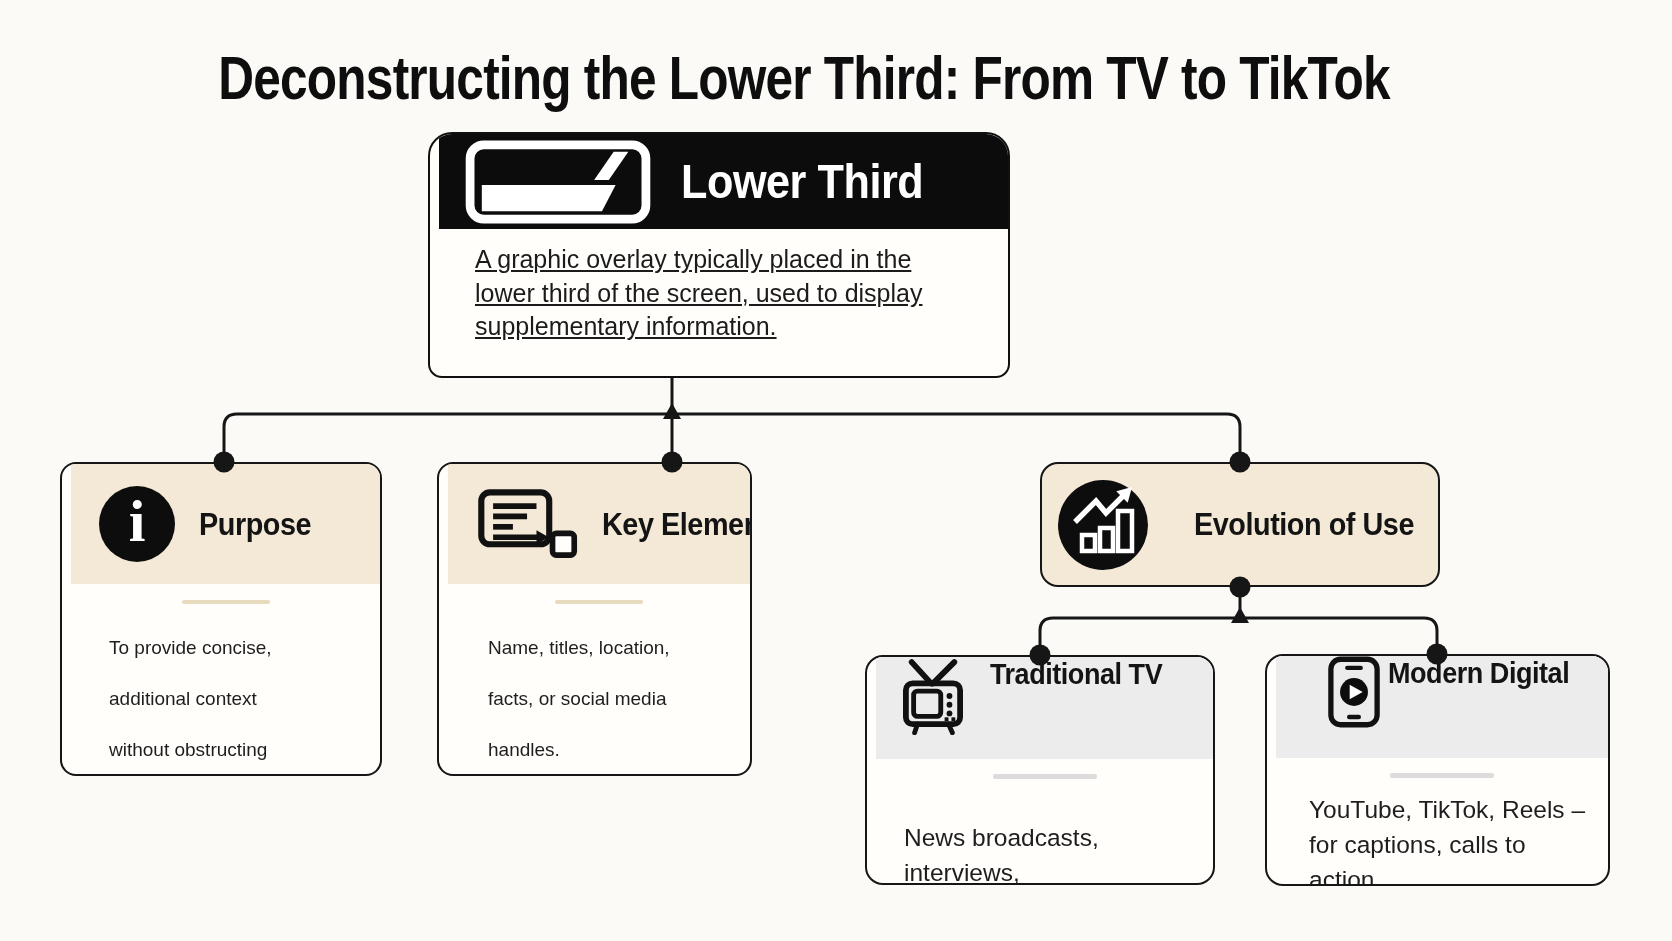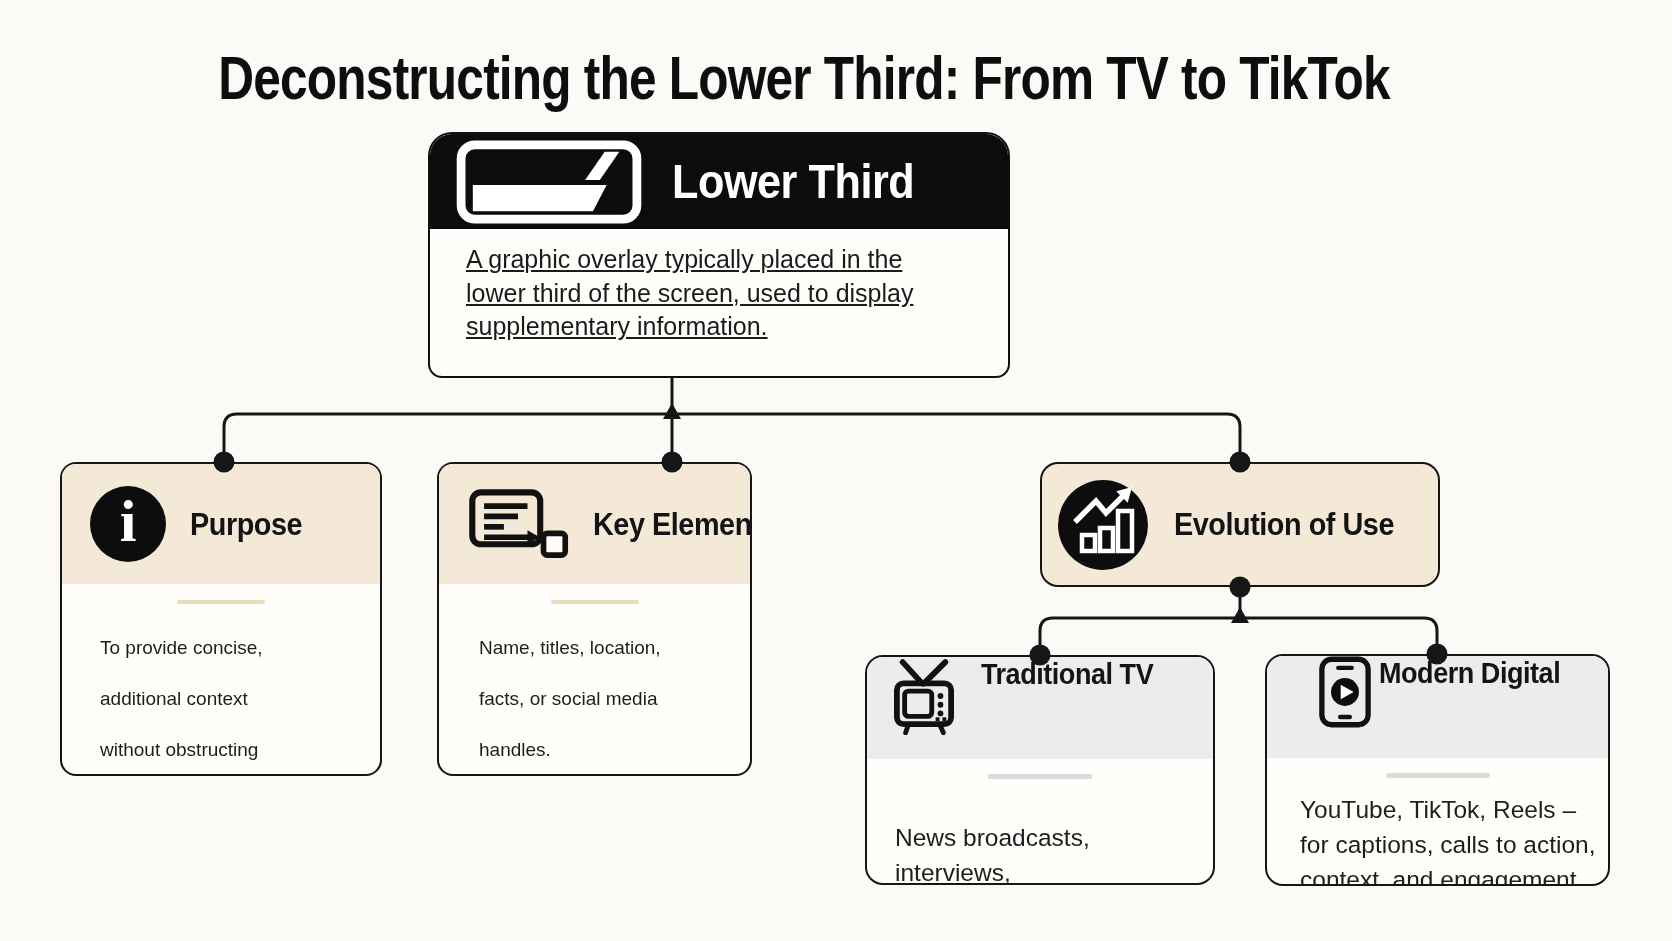--- a/index.html
+++ b/index.html
@@ -15,21 +15,21 @@
   .page-title{
     position:absolute;left:792px;top:30px;margin:12px;transform:translateX(-50%);
     font-size:62px;font-weight:700;letter-spacing:-1px;white-space:nowrap;color:#0e0e0e;
   }
 
   .connectors{position:absolute;left:0;top:0;z-index:3;pointer-events:none;}
   .connectors path{stroke:var(--ink,#161616);stroke-width:3;fill:none;}
   .connectors circle,.connectors polygon{fill:var(--ink,#161616);}
 
   .card{position:absolute;background:var(--card-bg,#fffefb);border:2px solid var(--ink,#161616);
-        box-sizing:border-box;z-index:2;}
+        box-sizing:border-box;z-index:2;padding-left:9px;}
 
   
   .root{left:428px;top:132px;width:582px;height:246px;border-radius:24px 24px 14px 14px;overflow:hidden;border-color:#101010;}
   .root-head{height:95px;background:#0c0c0c;display:flex;align-items:center;padding-left:26px;gap:30px;}
   .root-title{font-size:48px;font-weight:700;color:#ffffff;letter-spacing:-.5px;white-space:nowrap;}
   .root-desc{margin:0;padding:14px 28px 0 36px;font-size:25px;line-height:33.5px;color:#1b1b1b;white-space:pre-line;text-decoration:underline;}
 
   
   .branch{top:462px;height:314px;border-radius:16px;overflow:hidden;}
   .branch.purpose{left:60px;width:322px;}
@@ -46,21 +46,21 @@
 
   .b-divider{width:88px;height:4px;background:var(--beige-divider,#e8dabc);margin:16px auto 18px;border-radius:2px;}
   .g-divider{width:104px;height:5px;background:var(--gray-divider,#dcdcdc);margin:15px auto 14px;border-radius:2px;}
 
   .body-text{margin:0;font-size:19px;line-height:51px;color:#1e1e1e;white-space:pre-line;}
   .purpose .body-text{padding:0 14px 0 38px;}
   .keyel .body-text{padding:0 14px 0 40px;}
 
   
   .evo{left:1040px;top:462px;width:400px;height:125px;border-radius:18px;background:var(--beige,#f3e9d6);
-       display:flex;align-items:center;padding-left:16px;gap:26px;}
+       display:flex;align-items:center;padding-left:16px;gap:14px;justify-content:space-between;}
 
   
   .sub{border-radius:18px;overflow:hidden;}
   .sub.tv{left:865px;top:655px;width:350px;height:230px;}
   .sub.md{left:1265px;top:654px;width:345px;height:232px;}
   .sub-head{height:102px;background:var(--gray-header,#ececec);display:flex;align-items:flex-start;}
   .tv .sub-head{padding-left:26px;gap:26px;}
   .md .sub-head{padding-left:52px;gap:8px;}
   .sub-title{font-size:30px;font-weight:700;color:#141414;letter-spacing:-.5px;white-space:nowrap;}
   .sub .body-text{font-size:24.5px;line-height:35px;}

